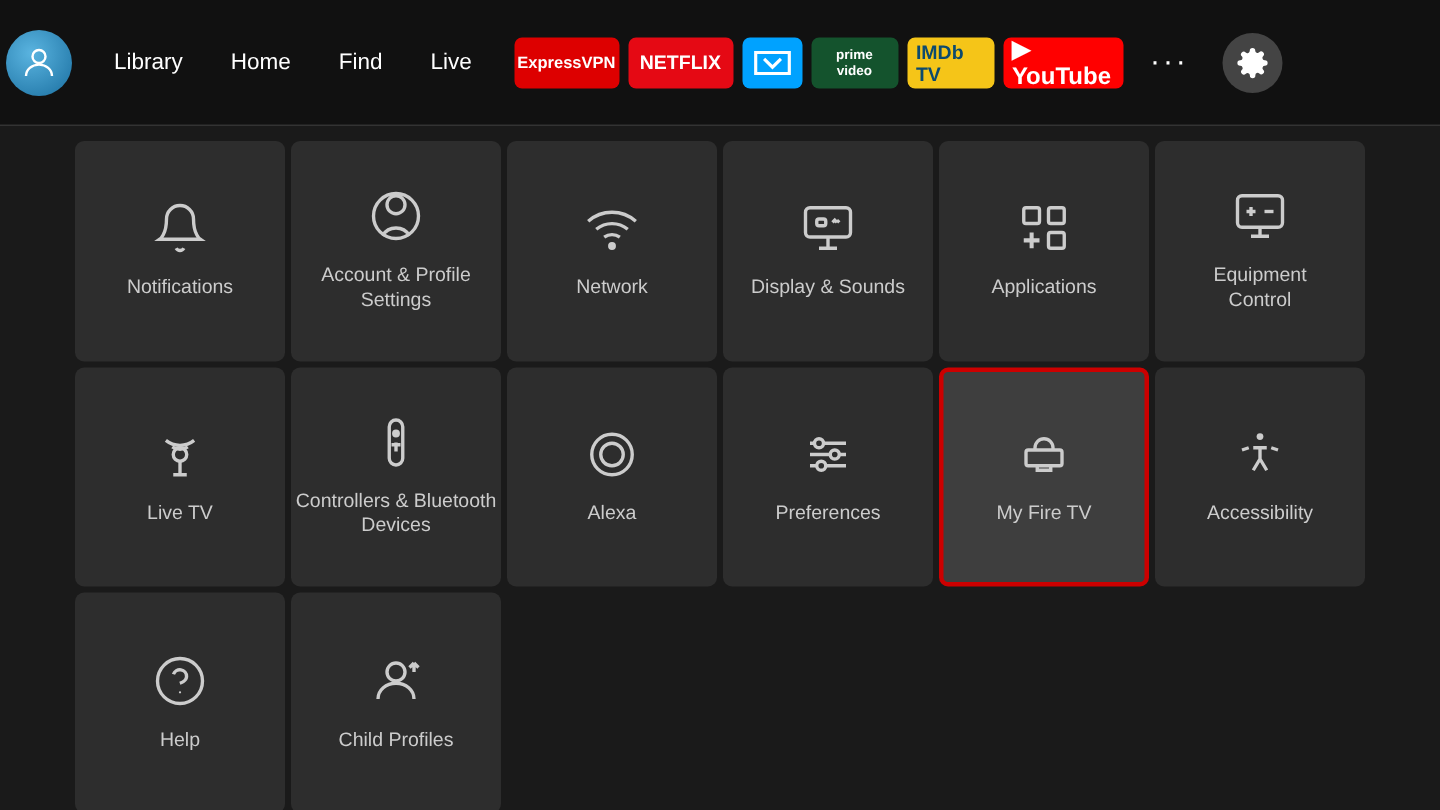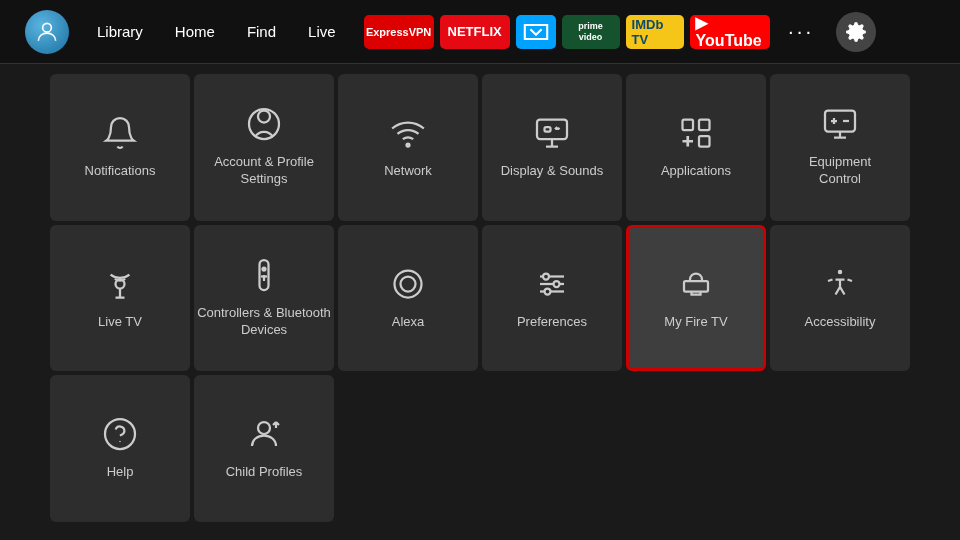--- a/index.html
+++ b/index.html
@@ -6,25 +6,25 @@
     body {
       width: 960px;
       height: 540px;
       background: #1a1a1a;
       font-family: Arial, sans-serif;
       overflow: hidden;
     }
 
     
     .topnav {
-      height: 64px;
+      height: 84px;
       background: #111;
       display: flex;
       align-items: center;
-      padding: 0 25px;
+      padding: 0 4px;
       gap: 10px;
       border-bottom: 1px solid #333;
     }
     .avatar {
       width: 44px; height: 44px;
       border-radius: 50%;
       background: radial-gradient(circle at 38% 35%, #5ab4e0, #1a6fa0);
       display: flex; align-items: center; justify-content: center;
       flex-shrink: 0;
     }

